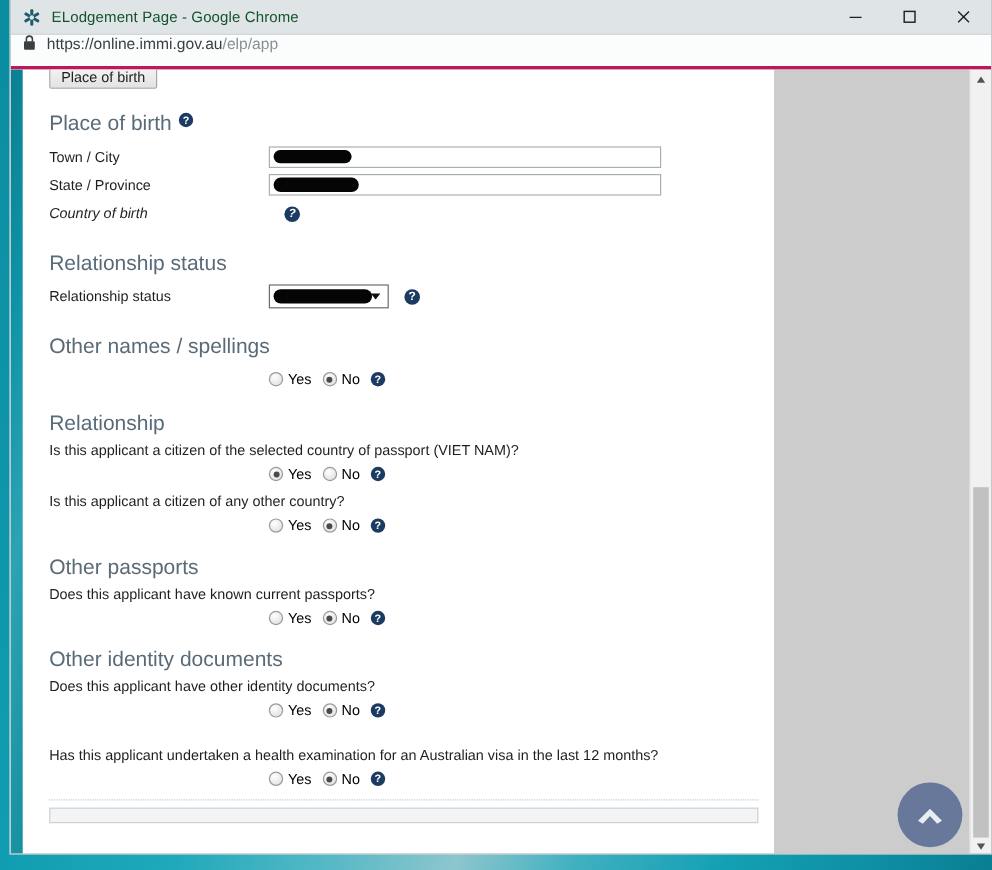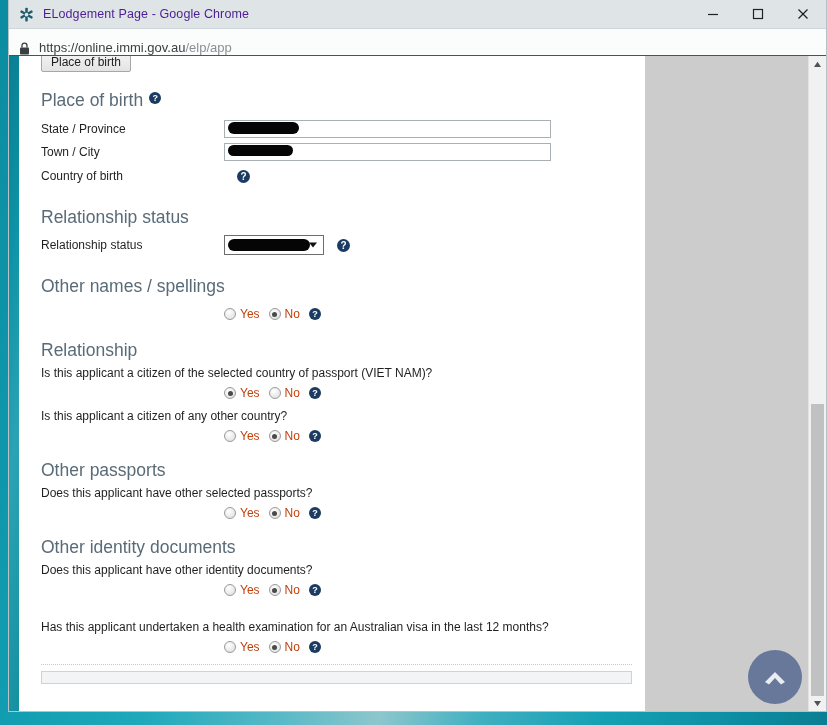--- a/index.html
+++ b/index.html
@@ -50,21 +50,21 @@
     margin-left: 8px;
     width: 18px;
     height: 18px;
     display: flex;
     align-items: center;
     justify-content: center;
   }
   #titlebar .tb-title {
     margin-left: 8px;
     font-size: 12.5px;
-    color: #4c1d95;
+    color: #14532d;
     letter-spacing: .1px;
     white-space: nowrap;
   }
   #win-controls {
     position: absolute;
     right: 0;
     top: 0;
     height: 28px;
     display: flex;
   }
@@ -76,22 +76,22 @@
     justify-content: center;
     color: #1c2225;
   }
   #win-controls .wc:last-child { width: 46px; }
 
   
   #addressbar {
     height: 26px;
     background: #fbfcfc;
     display: flex;
-    align-items: flex-end;
-    border-bottom: 1px solid #be185d;
+    align-items: flex-start;
+    border-bottom: 3px solid #be185d;
   }
   #lock-wrap {
     width: 30px;
     display: flex;
     align-items: center;
     justify-content: center;
   }
   #url-text {
     font-size: 13px;
     color: #3a3f42;
@@ -267,21 +267,21 @@
   .radio-dot.on::after {
     content: "";
     position: absolute;
     left: 2.5px; top: 2.5px;
     width: 5px; height: 5px;
     border-radius: 50%;
     background: #4a4a4a;
   }
   .radio-label {
     font-size: 12px;
-    color: #c2410c;
+    color: #000000;
     margin: 0 9px 0 4px;
   }
 
   
   .help {
     display: inline-flex;
     align-items: center;
     justify-content: center;
     width: 12px; height: 12px;
     border-radius: 50%;
@@ -386,36 +386,36 @@
 
         <div style="height:34px;"></div>
         <h2 class="section">
           <span>Place of birth</span>
           <span class="help" style="margin-top:2px;">?</span>
         </h2>
 
         <div style="height:7px;"></div>
 
         <div class="row">
+          <span class="lbl">Town / City</span>
+          <span style="position:relative;">
+            <input class="txt" type="text" value="" style="">
+            <span class="redact" style="left:4px;top:3px;width:65px;height:11px;"></span>
+          </span>
+        </div>
+
+        <div class="row">
           <span class="lbl">State / Province</span>
           <span style="position:relative;">
             <input class="txt" type="text" value="" style="">
             <span class="redact" style="left:4px;top:3px;width:71px;height:12px;"></span>
           </span>
         </div>
 
-        <div class="row">
-          <span class="lbl">Town / City</span>
-          <span style="position:relative;">
-            <input class="txt" type="text" value="" style="">
-            <span class="redact" style="left:4px;top:3px;width:65px;height:11px;"></span>
-          </span>
-        </div>
-
-        <div class="row" style="height:26px;">
+        <div class="row" style="height:26px;font-style:italic;">
           <span class="lbl">Country of birth</span>
           <span class="help lg" style="margin-left:13px;">?</span>
         </div>
 
         <div style="height:18px;"></div>
         <h2 class="section">
           <span>Relationship status</span>
         </h2>
 
         <div style="height:6px;"></div>
@@ -465,21 +465,21 @@
           <span class="radio-dot on"></span>
           <span class="radio-label">No</span>
           <span class="help">?</span>
         </div>
 
         <div style="height:15px;"></div>
         <h2 class="section">
           <span>Other passports</span>
         </h2>
         <div style="height:6px;"></div>
-        <div class="qtext">Does this applicant have other selected passports?</div>
+        <div class="qtext">Does this applicant have known current passports?</div>
         <div class="radios" style="margin-top:3px;">
           <span class="radio-dot"></span>
           <span class="radio-label">Yes</span>
           <span class="radio-dot on"></span>
           <span class="radio-label">No</span>
           <span class="help">?</span>
         </div>
 
         <div style="height:15px;"></div>
         <h2 class="section">

